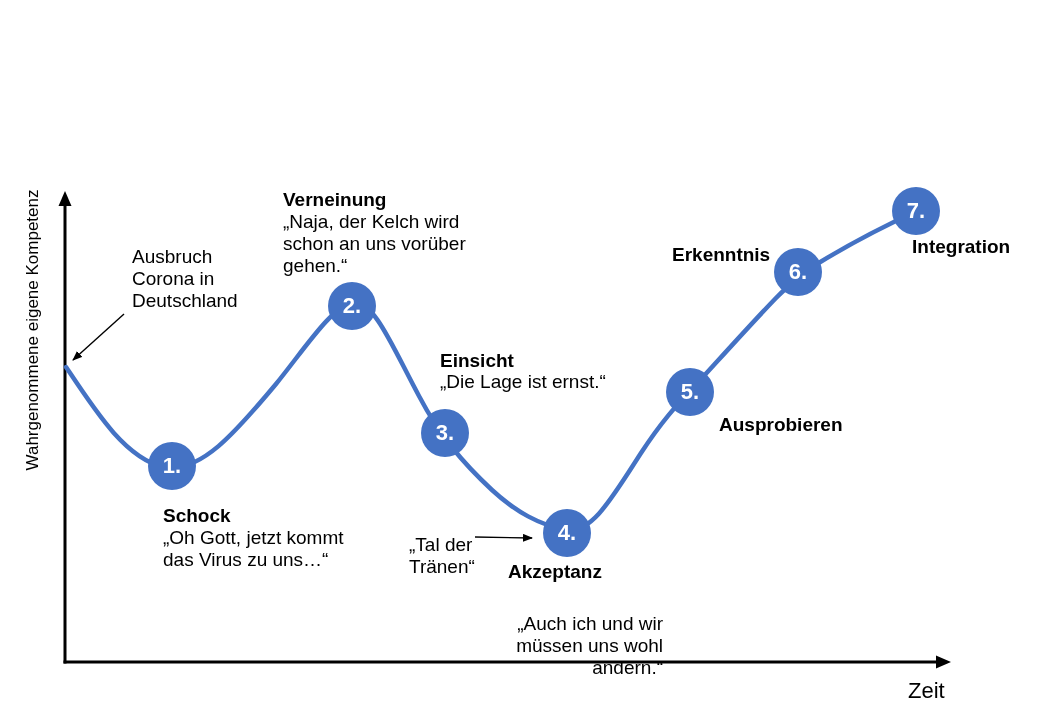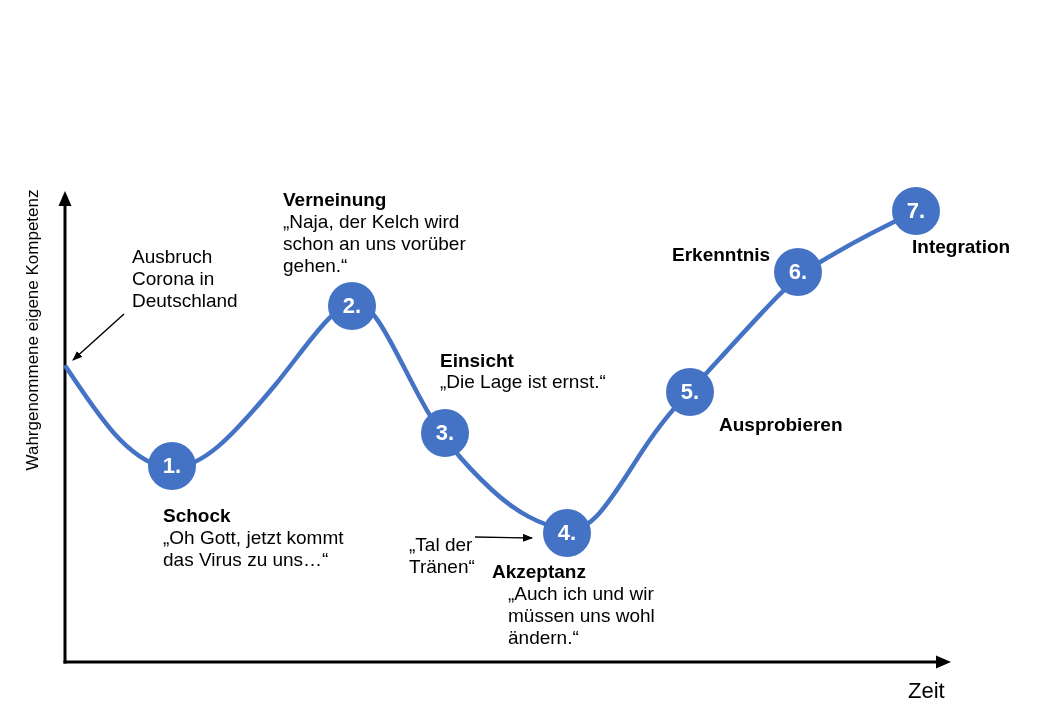--- a/index.html
+++ b/index.html
@@ -114,22 +114,22 @@
 
   <div class="abs label bold" style="left:163px; top:505px;">Schock</div>
   <div class="abs label" style="left:163px; top:527px; width:190px;">„Oh Gott, jetzt kommt das Virus zu uns…“</div>
 
   <div class="abs label bold" style="left:283px; top:189px;">Verneinung</div>
   <div class="abs label" style="left:283px; top:211px; width:190px;">„Naja, der Kelch wird schon an uns vorüber gehen.“</div>
 
   <div class="abs label bold" style="left:440px; top:350px;">Einsicht</div>
   <div class="abs label" style="left:440px; top:371px; width:180px;">„Die Lage ist ernst.“</div>
 
-  <div class="abs label bold" style="left:492px; top:561px;">Akzeptanz</div>
-  <div class="abs label" style="left:508px; top:583px; width:155px;">„Auch ich und wir müssen uns wohl ändern.“</div>
+  <div class="abs label bold" style="left:508px; top:561px;">Akzeptanz</div>
+  <div class="abs label" style="left:508px; top:613px; width:155px;text-align:right;">„Auch ich und wir müssen uns wohl ändern.“</div>
 
   <div class="abs label bold" style="left:719px; top:414px;">Ausprobieren</div>
 
   <div class="abs label bold" style="left:672px; top:244px;">Erkenntnis</div>
 
   <div class="abs label bold" style="left:912px; top:236px;">Integration</div>
 
 </div>
 
 </body></html>

